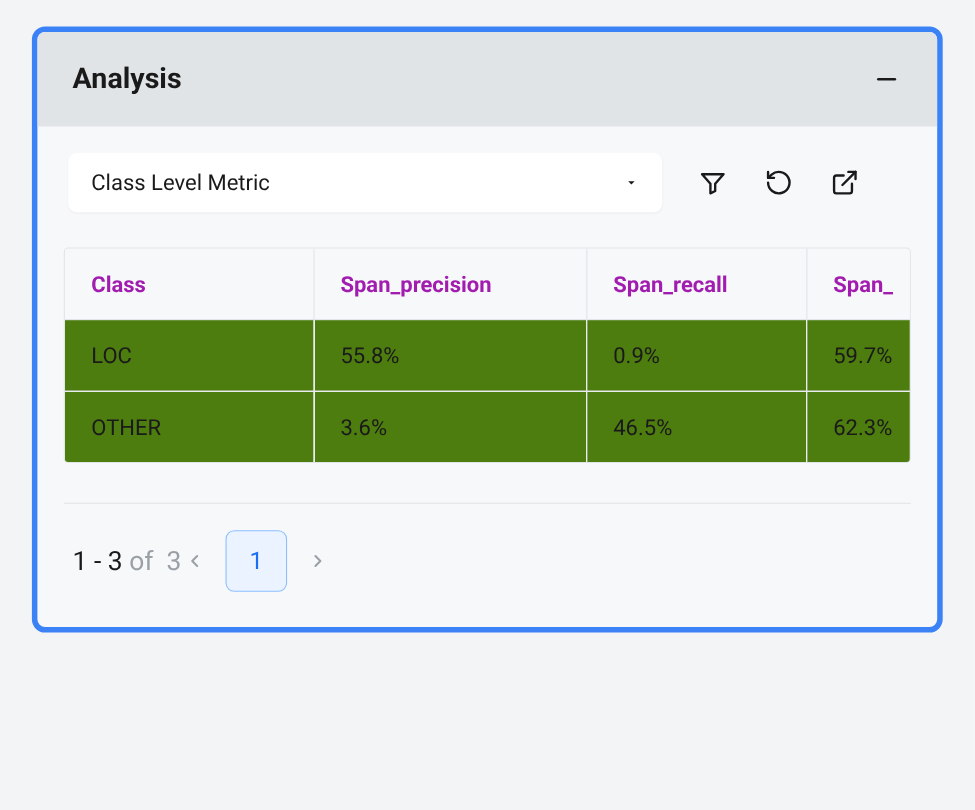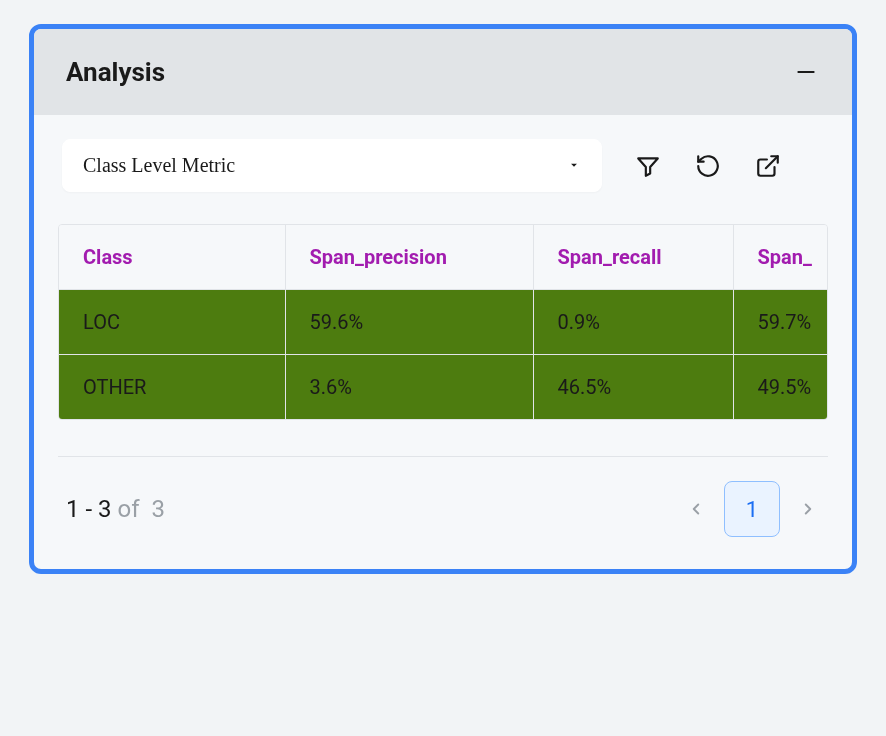--- a/index.html
+++ b/index.html
@@ -43,21 +43,20 @@
     }
     .panel-body {
       padding: 24px 24px 32px 24px;
     }
     .toolbar {
       display: flex;
       align-items: center;
       gap: 32px;
       margin-bottom: 32px;
       padding: 0 4px;
-      font-family: Liberation Serif, serif;
     }
     .dropdown {
       background: #fff;
       border: 1px solid #fff;
       border-radius: 8px;
       padding: 14px 20px;
       font-size: 20px;
       color: #1a1a1a;
       display: flex;
       align-items: center;
@@ -114,21 +113,20 @@
     }
     tbody tr:last-child td {
       border-bottom: none;
     }
     .col-class { width: 226px; }
     .col-sp { width: 248px; }
     .col-sr { width: 200px; }
     .col-sf { width: 110px; }
     .pagination {
       display: flex;
-      justify-content: space-between;
       align-items: center;
       margin-top: 36px;
       padding-top: 24px;
       border-top: 1px solid #e1e4e8;
       padding-left: 8px;
       padding-right: 8px;
     }
     .page-count {
       font-size: 24px;
       color: #1a1a1a;
@@ -223,29 +221,29 @@
           <tr>
             <th>Class</th>
             <th>Span_precision</th>
             <th>Span_recall</th>
             <th>Span_</th>
           </tr>
         </thead>
         <tbody>
           <tr>
             <td>LOC</td>
-            <td>59.6%</td>
+            <td>55.8%</td>
             <td>0.9%</td>
             <td>59.7%</td>
           </tr>
           <tr>
             <td>OTHER</td>
             <td>3.6%</td>
             <td>46.5%</td>
-            <td>49.5%</td>
+            <td>62.3%</td>
           </tr>
         </tbody>
       </table>
     </div>
 
     <div class="pagination">
       <div class="page-count">
         <span>1 - 3</span>
         <span class="muted"> <span>of</span>&nbsp;&nbsp;<span>3</span></span>
       </div>

